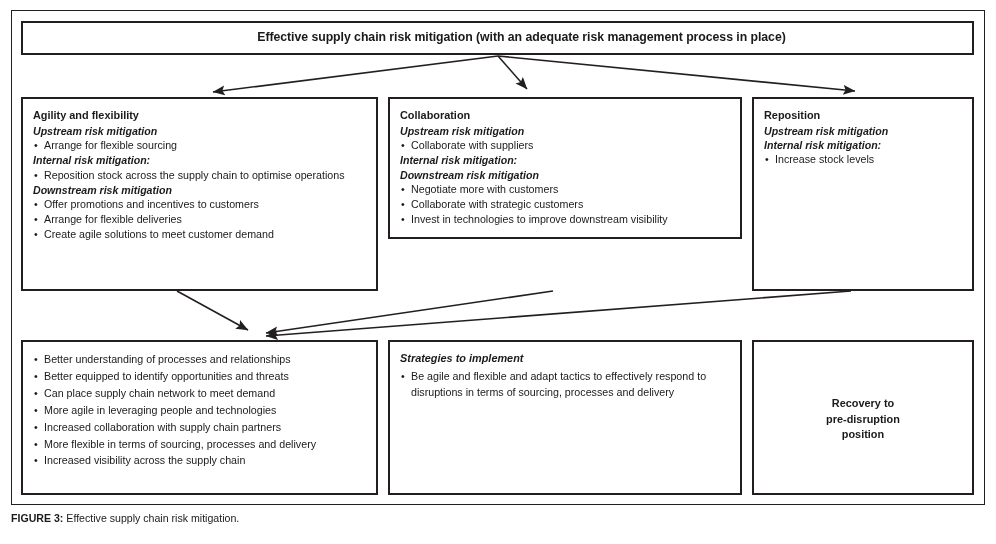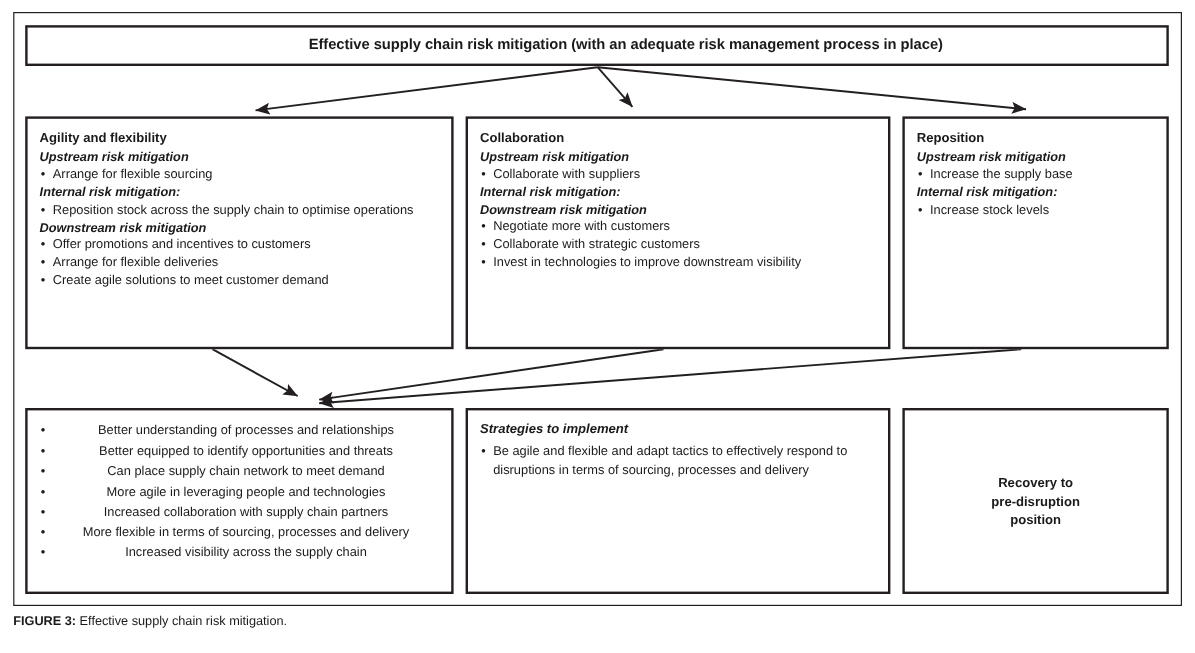--- a/index.html
+++ b/index.html
@@ -64,21 +64,21 @@
     font-size: 12.3px;
     font-weight: bold;
     letter-spacing: -0.05px;
     text-align: center;
     line-height: 1.1;
     margin-left: 48px;
   }
 
   
   #box-agility   { left: 21px;  top: 97px;  width: 357px; height: 194px; }
-  #box-collab    { left: 388px; top: 97px;  width: 354px; height: 194px; }
+  #box-collab    { left: 388px; top: 97px;  width: 354px; height: 142px; }
   #box-redundancy{ left: 752px; top: 97px;  width: 222px; height: 194px; }
 
   
   #box-lessons   { left: 21px;  top: 340px; width: 357px; height: 155px; }
   #box-strategies{ left: 388px; top: 340px; width: 354px; height: 155px; }
   #box-recovery  { left: 752px; top: 340px; width: 222px; height: 155px;
                    display: flex; align-items: center; justify-content: center; }
 
   .box-inner {
     padding: 9px 10px 6px 10px;
@@ -110,21 +110,21 @@
   }
   .bullet-list li::before {
     content: "\2022";
     position: absolute;
     left: 1px;
     top: 0;
     font-size: 10.7px;
   }
 
   #box-lessons .box-head { margin-bottom: 6px; }
-  #box-lessons .bullet-list li { line-height: 1.58; text-align: center; }
+  #box-lessons .bullet-list li { line-height: 1.58; }
 
   #box-strategies .box-head { margin-bottom: 2px; font-style: italic; }
   #box-strategies .bullet-list li { line-height: 1.5; }
 
   .recovery-text {
     font-size: 10.9px;
     font-weight: bold;
     text-align: center;
     line-height: 1.45;
     position: relative;
@@ -229,23 +229,20 @@
         <li>Invest in technologies to improve downstream visibility</li>
       </ul>
     </div>
   </div>
 
   <div class="node-box" id="box-redundancy">
     <div class="box-inner">
       <div class="box-head">Reposition</div>
 
       <div class="sub-head">Upstream risk mitigation</div>
-      <ul class="bullet-list">
-        <li>Increase the supply base</li>
-      </ul>
 
       <div class="sub-head">Internal risk mitigation:</div>
       <ul class="bullet-list">
         <li>Increase stock levels</li>
       </ul>
     </div>
   </div>
 
   <div class="node-box" id="box-lessons">
     <div class="box-inner">

